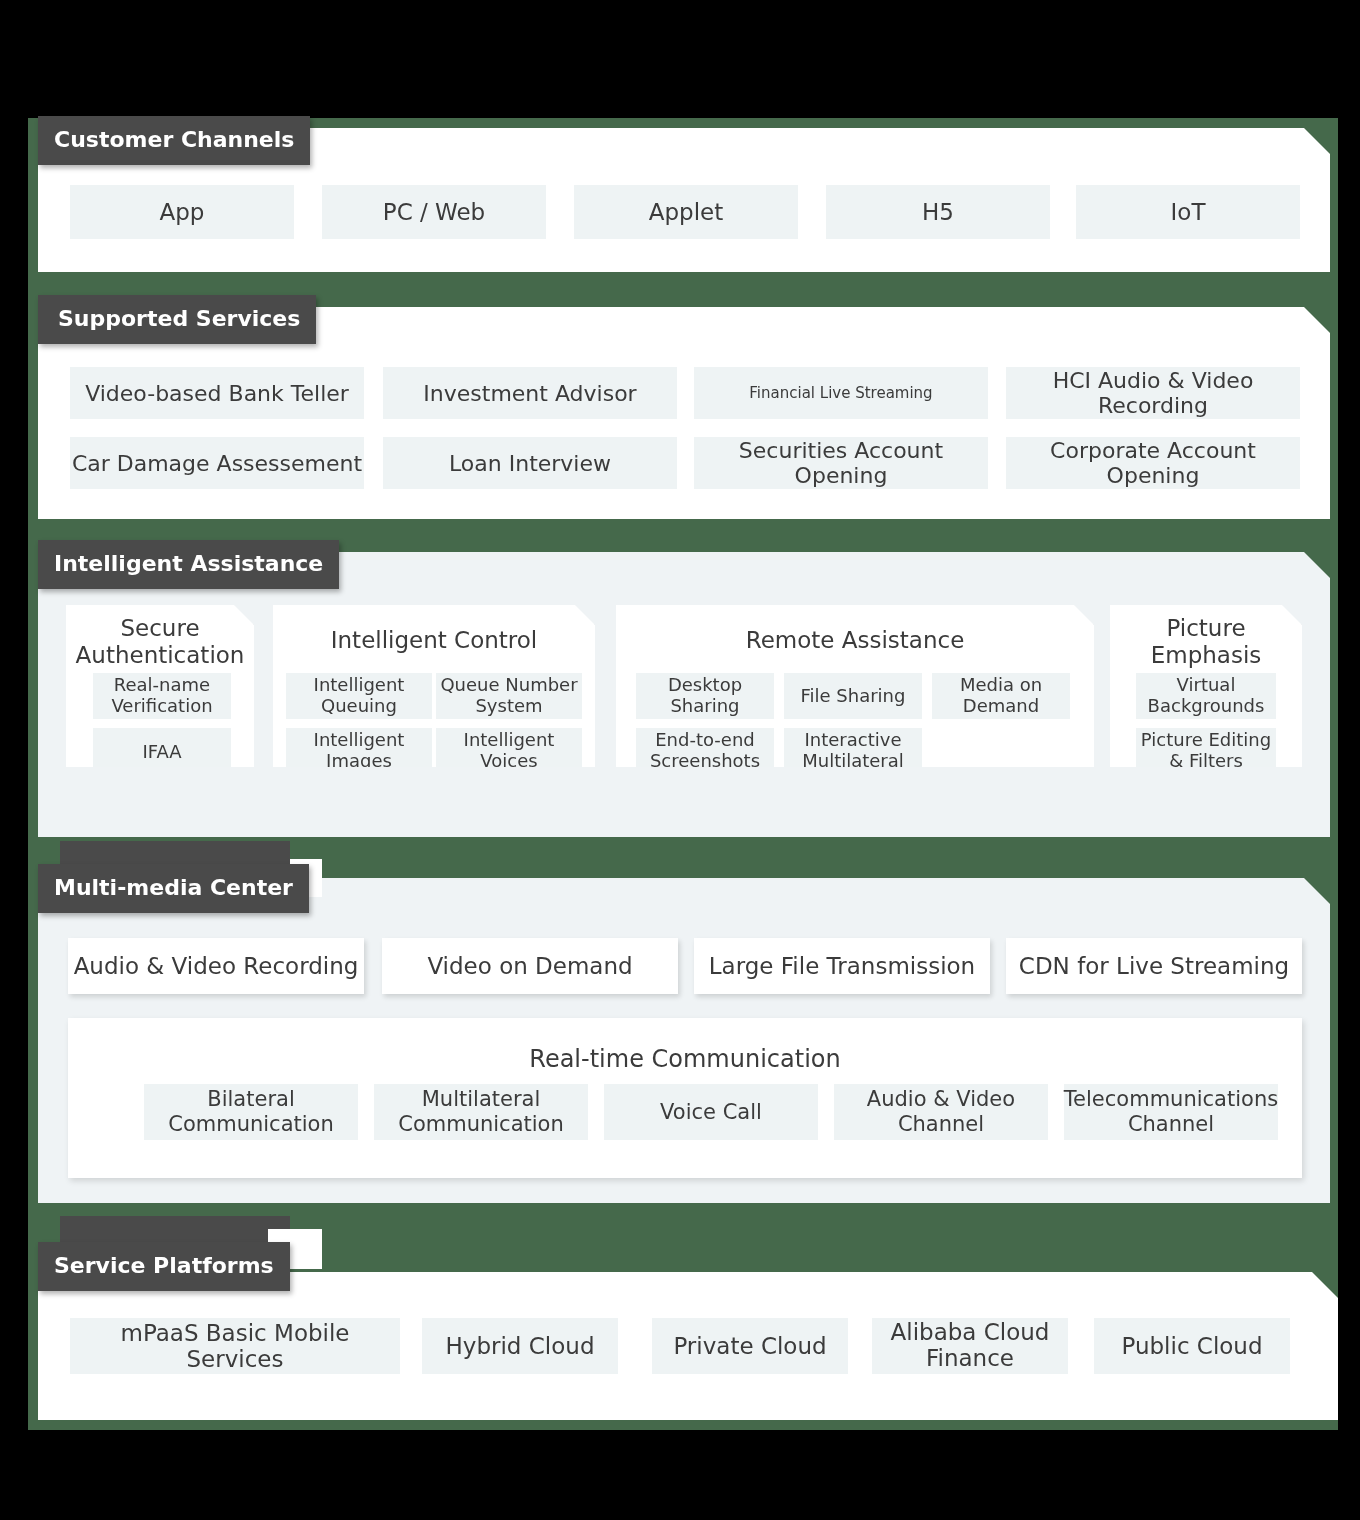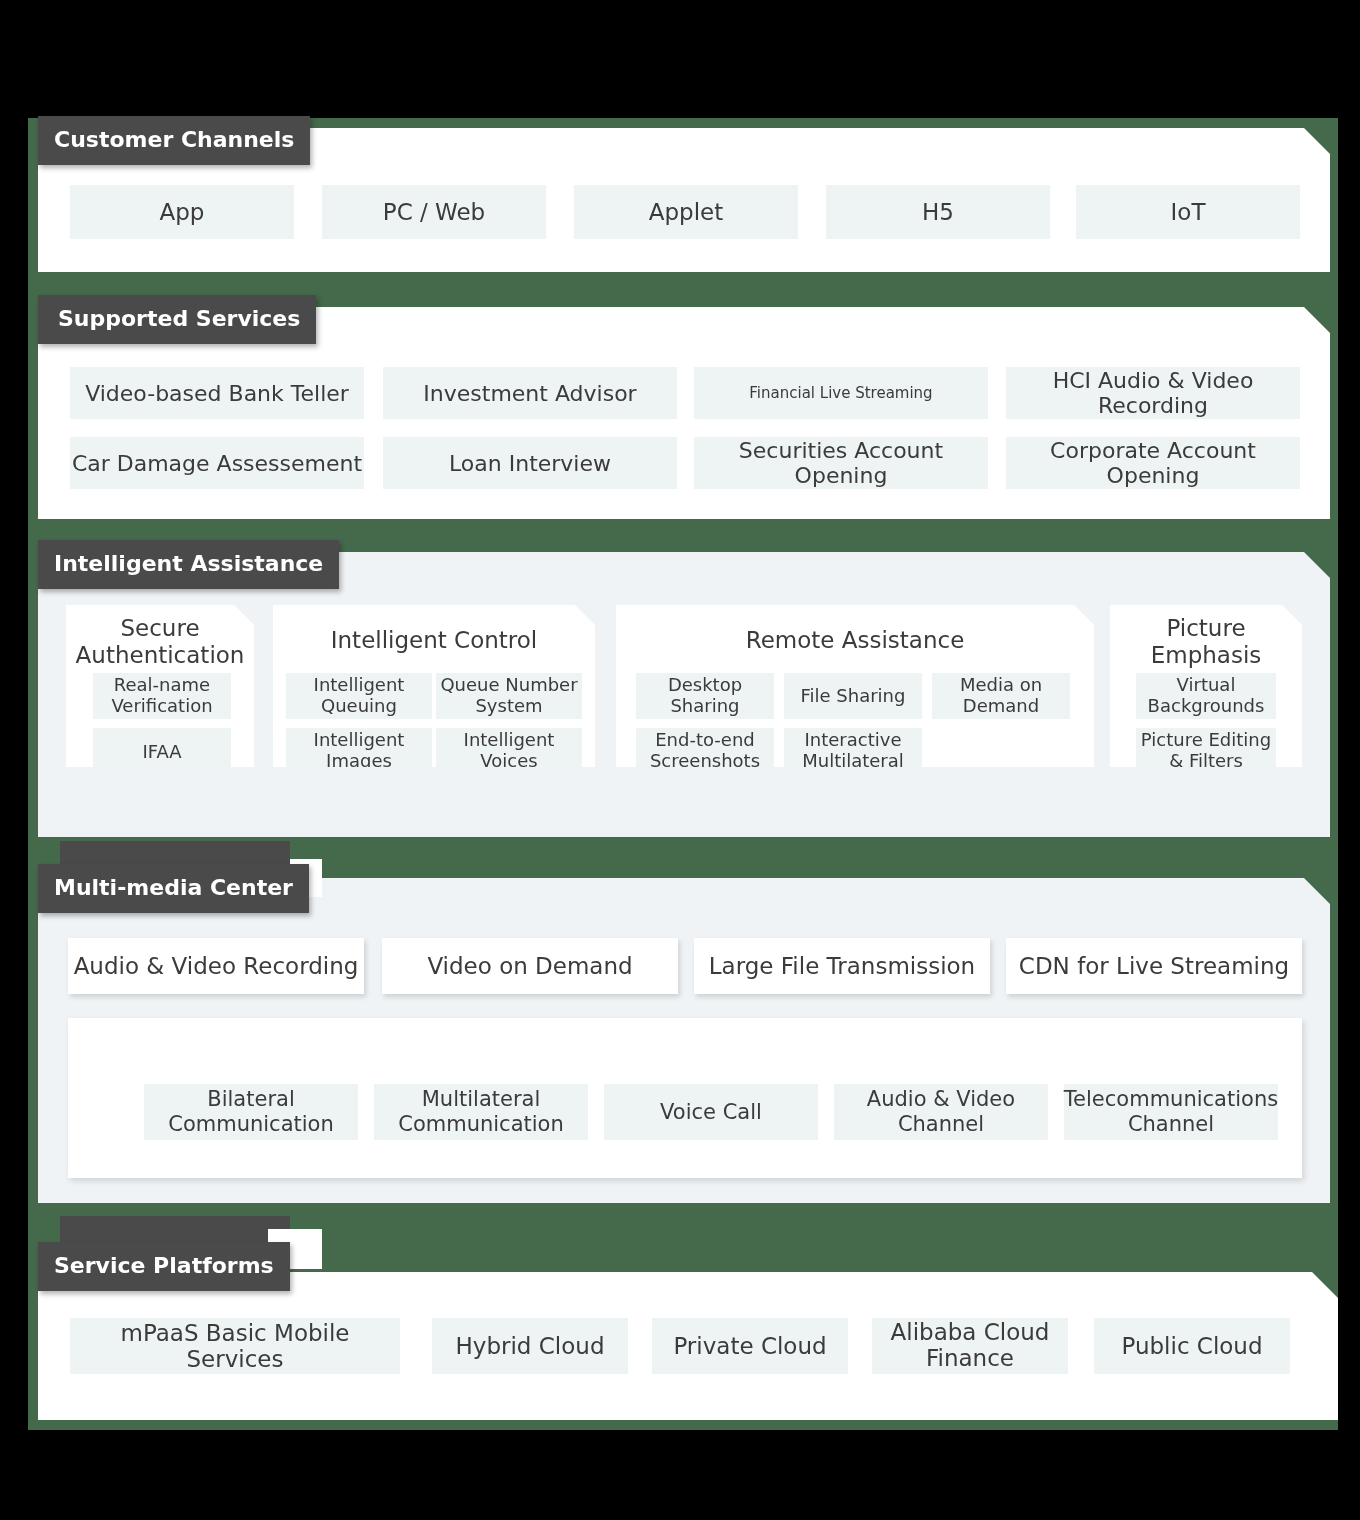--- a/index.html
+++ b/index.html
@@ -146,33 +146,34 @@
 <div class="section" style="top:878px;left:38px;width:1292px;height:325px;">
   <div class="sec-body tinted"></div>
   <div class="sec-tab" style="left:0px;top:-14px;">Multi-media Center</div>
 
   <div class="chip white" style="left:30px;top:60px;width:296px;height:56px;font-size:23px;">Audio &amp; Video Recording</div>
   <div class="chip white" style="left:344px;top:60px;width:296px;height:56px;font-size:23px;">Video on Demand</div>
   <div class="chip white" style="left:656px;top:60px;width:296px;height:56px;font-size:23px;">Large File Transmission</div>
   <div class="chip white" style="left:968px;top:60px;width:296px;height:56px;font-size:23px;">CDN for Live Streaming</div>
 
   <div class="rtc-box" style="left:30px;top:140px;width:1234px;height:160px;">
+    <div class="rtc-title" style="top:27px;">Real-time Communication</div>
     <div class="chip" style="left:76px;top:66px;width:214px;height:56px;font-size:21px;line-height:1.18;">Bilateral Communication</div>
     <div class="chip" style="left:306px;top:66px;width:214px;height:56px;font-size:21px;line-height:1.18;text-align:center;">Multilateral Communication</div>
     <div class="chip" style="left:536px;top:66px;width:214px;height:56px;font-size:21px;line-height:1.18;">Voice Call</div>
     <div class="chip" style="left:766px;top:66px;width:214px;height:56px;font-size:21px;line-height:1.18;">Audio &amp; Video Channel</div>
     <div class="chip" style="left:996px;top:66px;width:214px;height:56px;font-size:21px;line-height:1.18;">Telecommunications Channel</div>
   </div>
 </div>
 
 <div class="tab-shadowblock" style="left:60px;top:1216px;width:230px;height:56px;"></div>
 <div class="tab-whitenotch" style="left:268px;top:1229px;width:54px;height:40px;"></div>
 
 <div class="section" style="top:1272px;left:38px;width:1292px;height:148px;padding-left:8px;">
   <div class="sec-body"></div>
   <div class="sec-tab" style="left:0px;top:-30px;">Service Platforms</div>
 
   <div class="chip" style="left:32px;top:46px;width:330px;height:56px;font-size:23px;">mPaaS Basic Mobile Services</div>
-  <div class="chip" style="left:394px;top:46px;width:196px;height:56px;font-size:23px;">Hybrid Cloud</div>
+  <div class="chip" style="left:384px;top:46px;width:196px;height:56px;font-size:23px;">Hybrid Cloud</div>
   <div class="chip" style="left:614px;top:46px;width:196px;height:56px;font-size:23px;">Private Cloud</div>
   <div class="chip" style="left:834px;top:46px;width:196px;height:56px;font-size:23px;line-height:1.12;">Alibaba Cloud Finance</div>
   <div class="chip" style="left:1056px;top:46px;width:196px;height:56px;font-size:23px;">Public Cloud</div>
 </div>
 
 </body></html>

